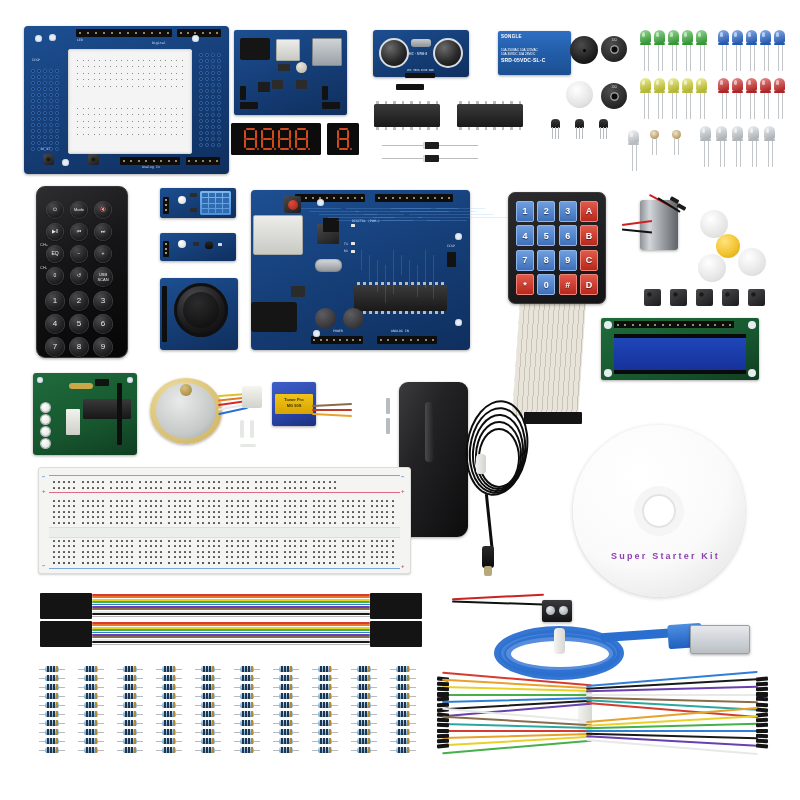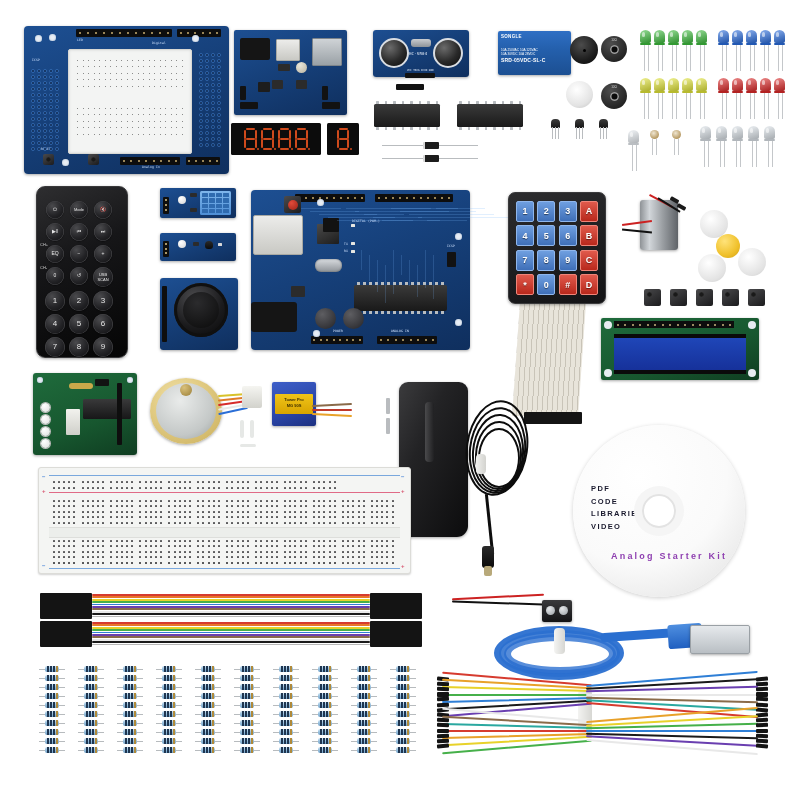--- a/index.html
+++ b/index.html
@@ -3148,27 +3148,21 @@
         <div class="body">
           <b style="left: 2px; background: rgb(30, 53, 80);"></b>
           <b style="left: 5px; background: rgb(30, 53, 80);"></b>
           <b style="left: 8px; background: rgb(30, 53, 80);"></b>
           <b style="left: 11px; background: rgb(176, 138, 58);"></b>
         </div>
       </div>
     </div>
 
   <div class="abs" id="cd">
-    <div class="list" id="cdList">
-        <div>PDF</div>
-        <div>CODE</div>
-        <div>LIBRARIES</div>
-        <div>VIDEO</div>
-      </div>
-    <div class="title" style="color: rgb(142, 63, 176);">Analog Starter Kit</div>
+    <div class="title" style="color: rgb(142, 63, 176);">Super Starter Kit</div>
     <div class="hole"></div>
   </div>
 
   <div class="abs" id="battcable" style="left:452px;top:594px;width:92px;height:16px;">
       <div style="position: absolute; left: 0px; top: 2px; width: 92px; height: 2.4px; background: rgb(204, 34, 34); border-radius: 1px; transform: rotate(-3deg);"></div>
       <div style="position: absolute; left: 0px; top: 8px; width: 92px; height: 2.4px; background: rgb(17, 17, 17); border-radius: 1px; transform: rotate(2deg);"></div>
     </div>
   <div class="abs shadow" id="batt">
     <div class="s" style="left:4px;"></div>
       <div class="s" style="right:4px;"></div>

